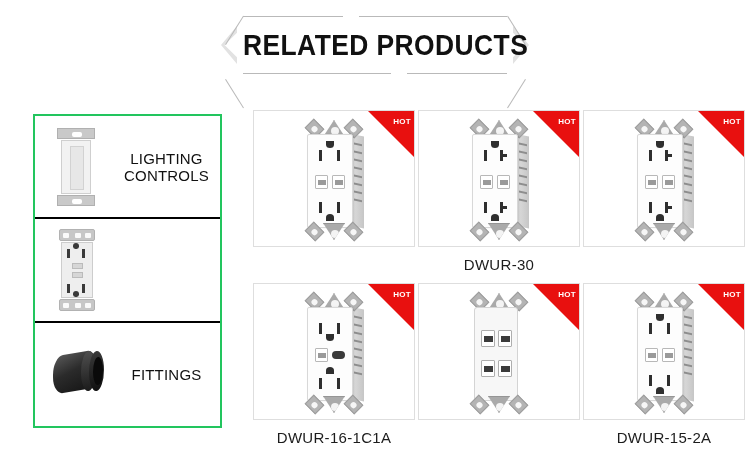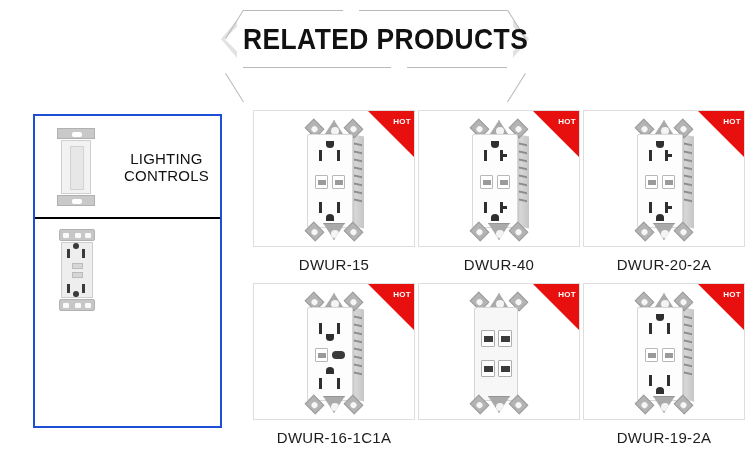--- a/index.html
+++ b/index.html
@@ -12,21 +12,21 @@
     height: 475px;
     position: relative;
     font-family: "Liberation Sans", sans-serif;
     overflow: hidden;
   }
 
   
   #header-banner {
     position: absolute;
     left: 225px;
-    top: 10px;
+    top: 16px;
     width: 300px;
     height: 60px;
   }
   .chev {
     position: absolute;
     top: 10px;
     width: 16px;
     height: 38px;
     background: #e2e2e2;
   }
@@ -74,21 +74,21 @@
     white-space: nowrap;
   }
 
   
   #category-sidebar {
     position: absolute;
     left: 33px;
     top: 114px;
     width: 189px;
     height: 314px;
-    border: 2px solid #1d4ed8;
+    border: 2px solid #22c55e;
     box-sizing: border-box;
     background: #ffffff;
   }
   .cat-item {
     position: relative;
     height: 33.3333%;
     box-sizing: border-box;
     display: flex;
     align-items: center;
     border-bottom: 2px solid #000000;
@@ -458,20 +458,31 @@
         </div>
         <div class="gf-strap b">
             <span class="l"></span>
             <span class="c"></span>
             <span class="r"></span>
           </div>
       </div>
     </div>
   </div>
 
+  <div class="cat-item">
+    <div class="cat-thumb">
+      <div class="fitting">
+        <div class="fit-body"></div>
+        <div class="fit-ring r1"></div>
+        <div class="fit-ring r2"></div>
+        <div class="fit-bore"></div>
+      </div>
+    </div>
+    <div class="cat-label">FITTINGS</div>
+  </div>
 
 </div>
 
 <div id="product-grid">
 
   <div class="prow">
 
     <div class="pcell">
       <div class="pcard">
         <div class="outlet">
@@ -520,21 +531,20 @@
                 <i></i>
               </div>
               <div class="ol-ear r">
                 <i></i>
               </div>
             </div>
         </div>
         <div class="hot-ribbon"></div>
         <div class="hot-text">HOT</div>
       </div>
-      <div class="pname">DWUR-15</div>
     </div>
 
     <div class="pcell">
       <div class="pcard">
         <div class="outlet">
           <div class="ol-side">
               <i style="top:8px"></i>
               <i style="top:16px"></i>
               <i style="top:24px"></i>
               <i style="top:32px"></i>
@@ -578,21 +588,21 @@
                 <i></i>
               </div>
               <div class="ol-ear r">
                 <i></i>
               </div>
             </div>
         </div>
         <div class="hot-ribbon"></div>
         <div class="hot-text">HOT</div>
       </div>
-      <div class="pname">DWUR-40</div>
+      <div class="pname">DWUR-30</div>
     </div>
 
     <div class="pcell">
       <div class="pcard">
         <div class="outlet">
           <div class="ol-side">
               <i style="top:8px"></i>
               <i style="top:16px"></i>
               <i style="top:24px"></i>
               <i style="top:32px"></i>
@@ -636,21 +646,20 @@
                 <i></i>
               </div>
               <div class="ol-ear r">
                 <i></i>
               </div>
             </div>
         </div>
         <div class="hot-ribbon"></div>
         <div class="hot-text">HOT</div>
       </div>
-      <div class="pname">DWUR-20-2A</div>
     </div>
 
   </div>
 
   <div class="prow">
 
     <div class="pcell">
       <div class="pcard">
         <div class="outlet">
           <div class="ol-side">
@@ -793,18 +802,18 @@
                 <i></i>
               </div>
               <div class="ol-ear r">
                 <i></i>
               </div>
             </div>
         </div>
         <div class="hot-ribbon"></div>
         <div class="hot-text">HOT</div>
       </div>
-      <div class="pname">DWUR-19-2A</div>
+      <div class="pname">DWUR-15-2A</div>
     </div>
 
   </div>
 
 </div>
 
 </body></html>

